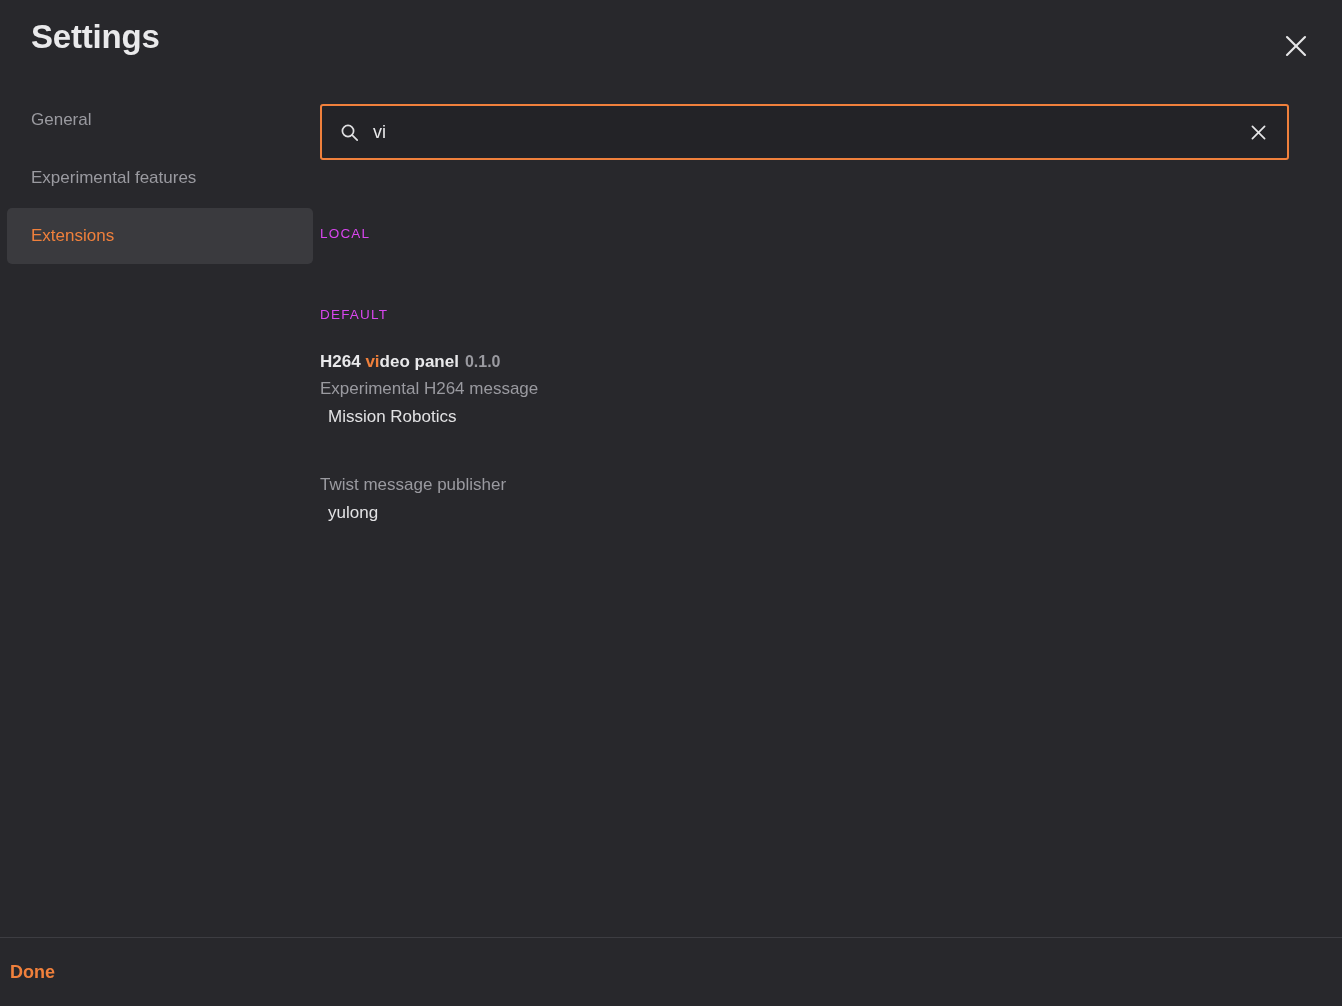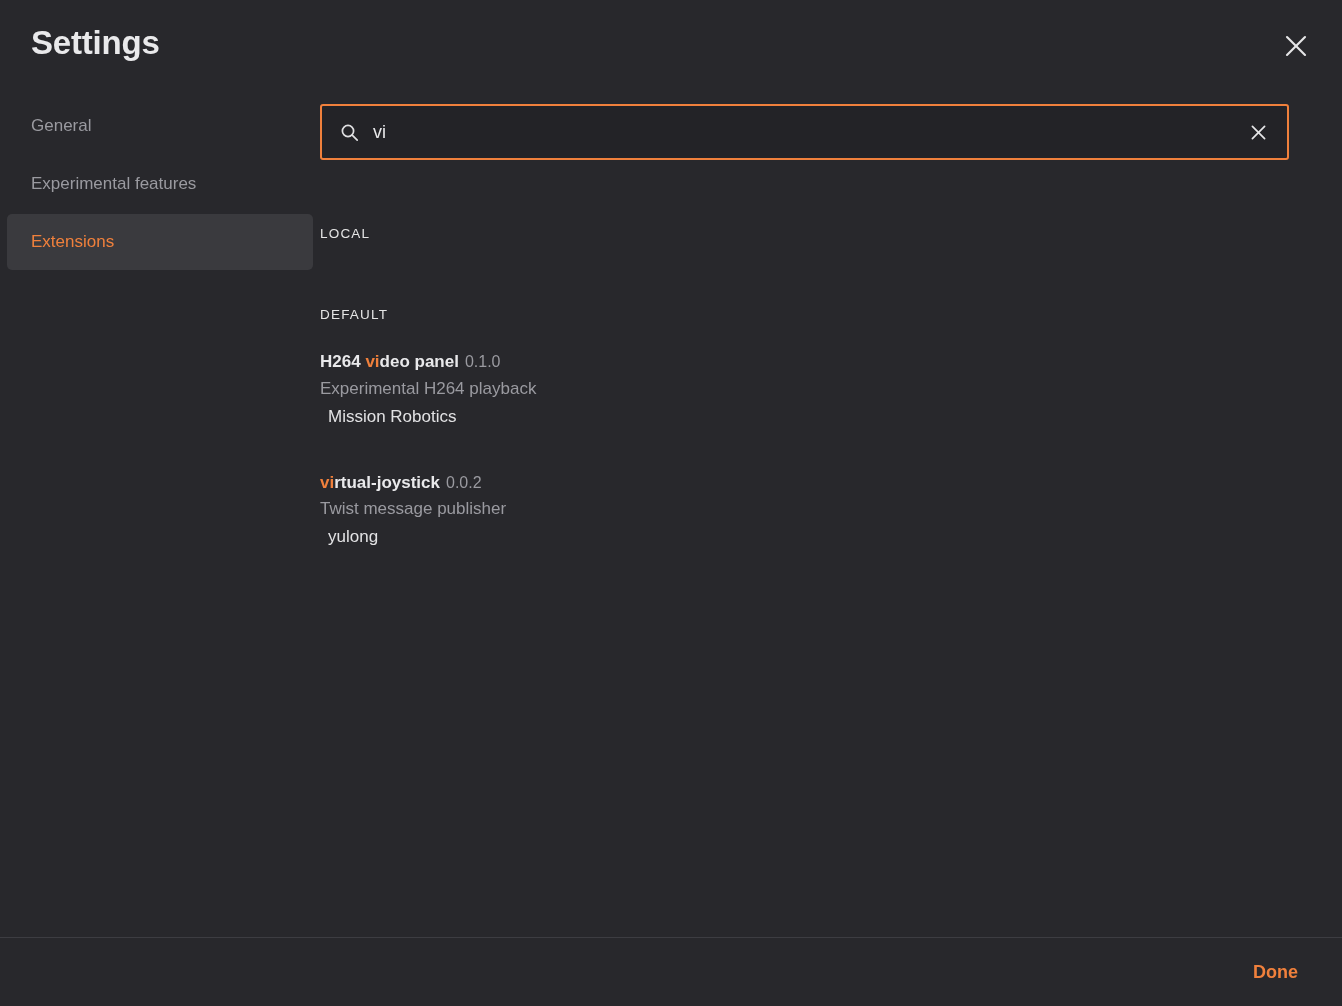--- a/index.html
+++ b/index.html
@@ -43,21 +43,21 @@
     display: flex;
     flex-direction: row;
     min-height: 0;
     position: relative;
   }
 
   
   .sidebar {
     width: 320px;
     flex: 0 0 320px;
-    padding-top: 24px;
+    padding-top: 18px;
   }
 
   .app-title {
     font-size: 33px;
     font-weight: bold;
     color: #e9e9eb;
     letter-spacing: -0.2px;
     margin: 0 0 36px 31px;
   }
 
@@ -123,21 +123,21 @@
     justify-content: center;
     cursor: pointer;
   }
 
   .section {
     margin-top: 0;
   }
   .section-header {
     font-size: 13.5px;
     letter-spacing: 1.2px;
-    color: #e5e5e5;
+    color: #d946ef;
     text-transform: uppercase;
     margin-top: 66px;
     margin-bottom: 0;
   }
   .empty-msg {
     font-size: 21px;
     color: #dededf;
     margin-top: 34px;
   }
 
@@ -146,21 +146,21 @@
   .ext-item:last-child { margin-bottom: 0; }
 
   .ext-title-row {
     font-size: 17px;
     line-height: 1.45;
     color: #e9e9eb;
   }
   .ext-name { font-weight: bold; }
   .ext-name .hl { color: #f0803c; }
   .ext-version {
-    font-weight: normal;
+    font-weight: bold;
     color: #9a9aa0;
     font-size: 16px;
     margin-left: 6px;
   }
   .ext-desc {
     font-size: 17px;
     color: #9a9aa0;
     line-height: 1.65;
   }
   .ext-publisher {
@@ -170,21 +170,21 @@
     margin-left: 8px;
   }
 
   
   .footer {
     flex: 0 0 auto;
     height: 69px;
     border-top: 1px solid #3d3d42;
     display: flex;
     align-items: center;
-    justify-content: flex-end;
+    justify-content: flex-start;
     padding-right: 34px;
   }
   .done-btn {
     background: transparent;
     border: none;
     color: #f0803c;
     font-family: "Liberation Sans", sans-serif;
     font-size: 18px;
     font-weight: bold;
     cursor: pointer;
@@ -243,28 +243,25 @@
       </div>
 
       <div class="section">
         <div class="section-header">DEFAULT</div>
         <div class="ext-list">
 
           <div class="ext-item">
             <div class="ext-title-row">
               <span class="ext-name"><span>H264 </span><span class="hl">vi</span><span>deo panel</span></span><span class="ext-version">0.1.0</span>
             </div>
-            <div class="ext-desc">Experimental H264 playback</div>
+            <div class="ext-desc">Experimental H264 message</div>
             <div class="ext-publisher">Mission Robotics</div>
           </div>
 
           <div class="ext-item">
-            <div class="ext-title-row">
-              <span class="ext-name"><span></span><span class="hl">vi</span><span>rtual-joystick</span></span><span class="ext-version">0.0.2</span>
-            </div>
             <div class="ext-desc">Twist message publisher</div>
             <div class="ext-publisher">yulong</div>
           </div>
 
         </div>
       </div>
 
     </div>
   </div>
 

